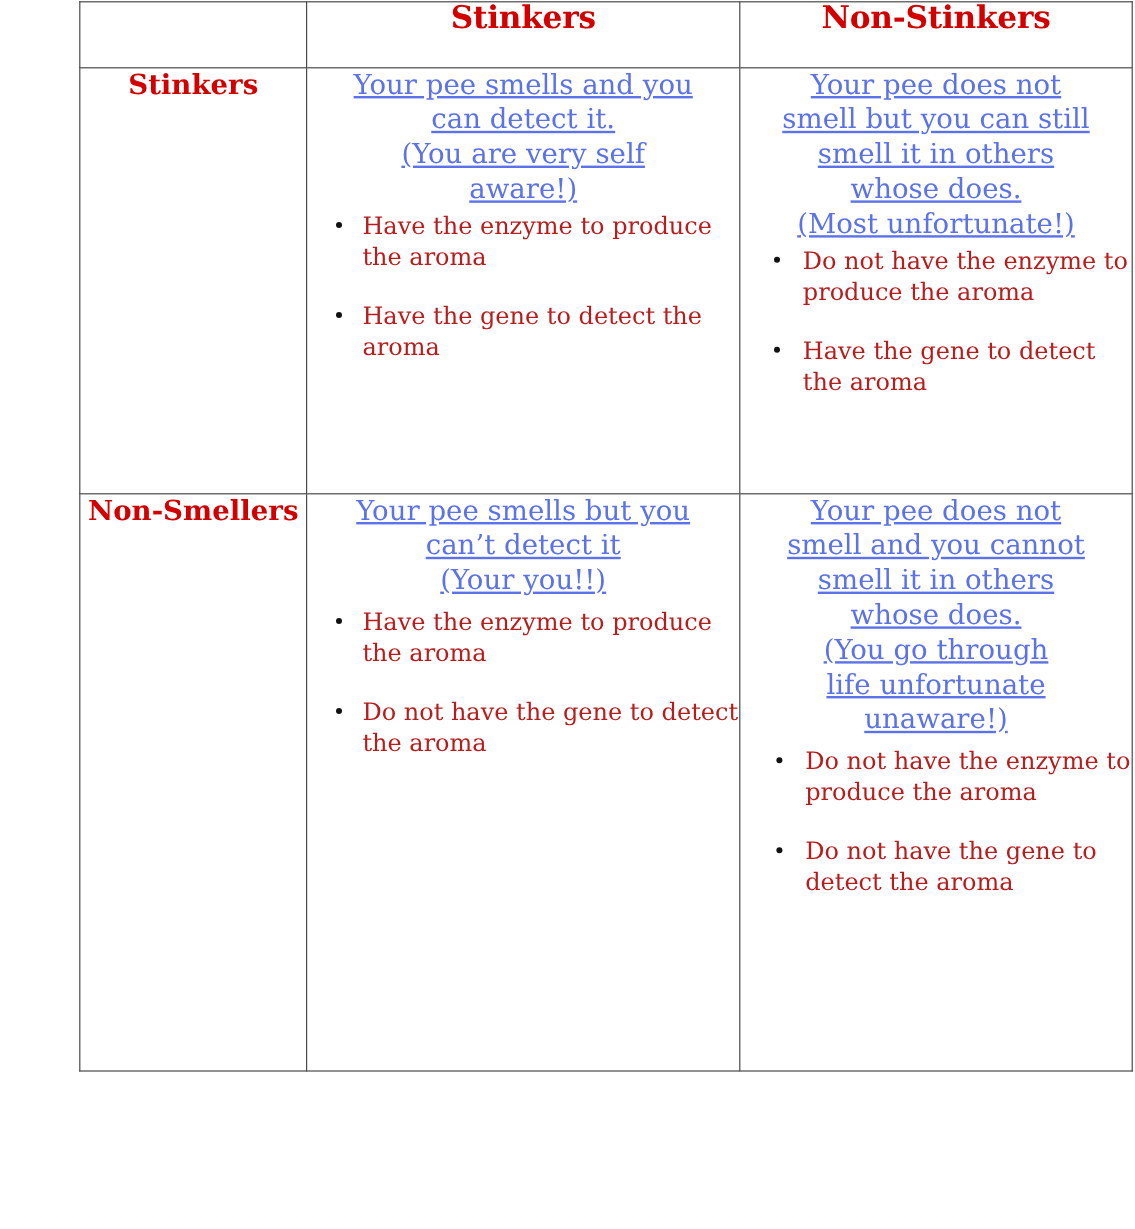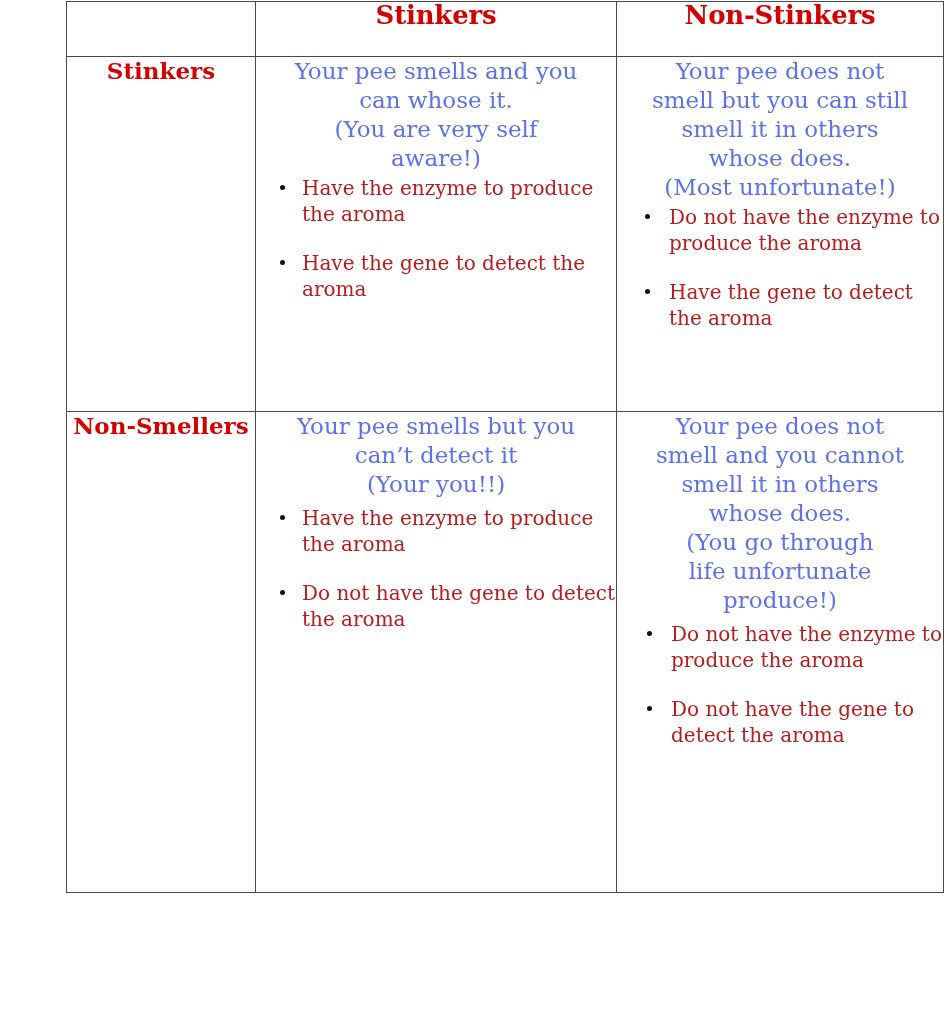--- a/index.html
+++ b/index.html
@@ -80,20 +80,21 @@
   .row2 .body-cell { height: 480px; }
 
   .summary {
     color: #5b72ea;
     font-family: "DejaVu Serif", serif;
     font-size: 23px;
     line-height: 1.26;
     text-align: center;
     margin: 0 0 2px 0;
     padding: 0 4px;
+    text-decoration: underline;
   }
   .summary .ln { display: block; }
 
   .bullets {
     list-style: none;
     margin: 0;
     padding: 0;
   }
   .bullets li {
     position: relative;
@@ -141,21 +142,21 @@
         <td class="col-header">Non-Stinkers</td>
       </tr>
 
       <tr class="row1">
 
         <td class="row-label">Stinkers</td>
 
         <td class="body-cell">
           <div class="summary">
             <span class="ln">Your pee smells and you</span>
-            <span class="ln">can whose it.</span>
+            <span class="ln">can detect it.</span>
             <span class="ln">(You are very self</span>
             <span class="ln">aware!)</span>
           </div>
           <ul class="bullets">
             <li>
               <span class="bullet-dot"></span>
               <span>Have the enzyme to produce the aroma</span>
             </li>
             <li>
               <span class="bullet-dot"></span>
@@ -208,21 +209,21 @@
         </td>
 
         <td class="body-cell">
           <div class="summary">
             <span class="ln">Your pee does not</span>
             <span class="ln">smell and you cannot</span>
             <span class="ln">smell it in others</span>
             <span class="ln">whose does.</span>
             <span class="ln">(You go through</span>
             <span class="ln">life unfortunate</span>
-            <span class="ln">produce!)</span>
+            <span class="ln">unaware!)</span>
           </div>
           <ul class="bullets indent-b gap-top">
             <li>
               <span class="bullet-dot"></span>
               <span>Do not have the enzyme to produce the aroma</span>
             </li>
             <li>
               <span class="bullet-dot"></span>
               <span>Do not have the gene to detect the aroma</span>
             </li>

